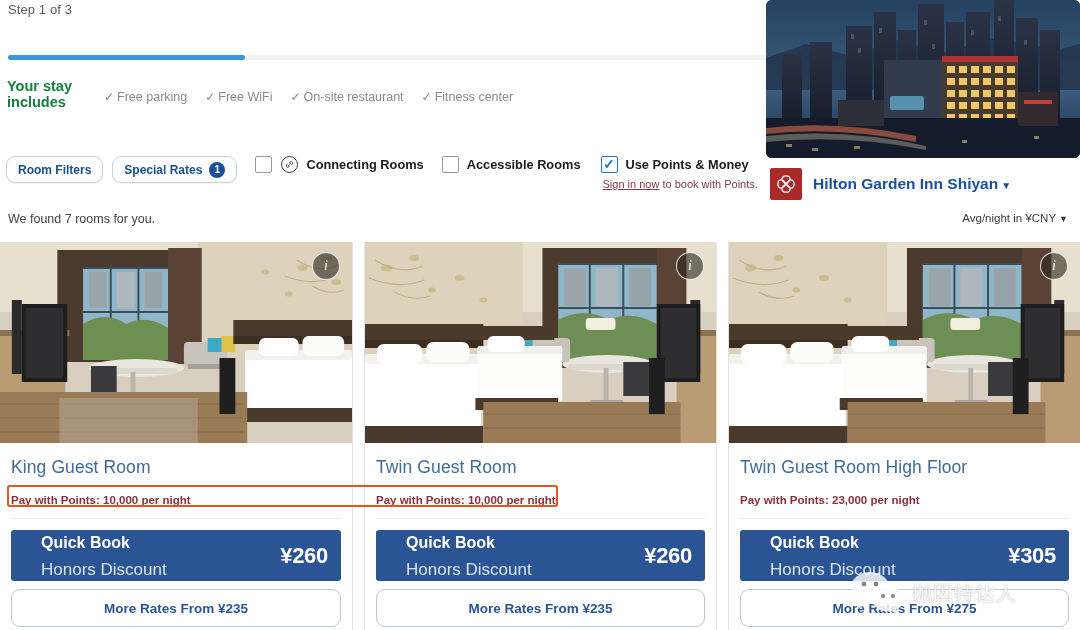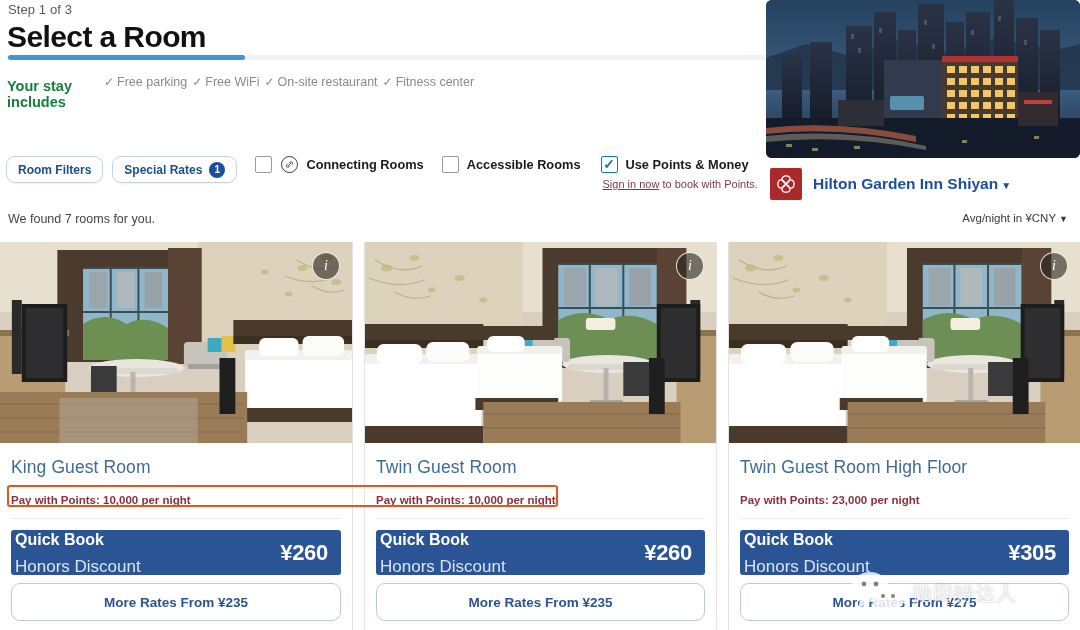--- a/index.html
+++ b/index.html
@@ -28,22 +28,22 @@
     position: absolute; left: 0; top: 0; height: 5px;
     width: 237px; background: #3f96d6; border-radius: 3px;
   }
 
   .stay-includes {
     position: absolute; left: 7px; top: 78px;
     font-size: 14.5px; font-weight: bold; color: #15803d; line-height: 16px;
     width: 95px;
   }
   .amenities {
-    position: absolute; left: 104px; top: 75px;
-    display: flex; gap: 5px; align-items: center;
+    position: absolute; left: 104px; top: 90px;
+    display: flex; gap: 18px; align-items: center;
   }
   .amenity { font-size: 12.5px; color: #8a8a8a; white-space: nowrap; }
   .amenity .tick { margin-right: 3px; font-size: 12px; }
 
   
   .filter-row {
     position: absolute; left: 6px; top: 156px;
     display: flex; align-items: flex-start; height: 40px;
   }
   .pill-btn {
@@ -140,23 +140,23 @@
   }
   .card-body { padding: 14px 11px 0 11px; position: relative; }
   .room-name {
     font-size: 17.5px; color: #3f6b97; letter-spacing: .1px; margin-bottom: 16px;
   }
   .points-line {
     font-size: 11.5px; font-weight: bold; color: #8c2f3d; margin-bottom: 12px;
   }
   .divider { height: 1px; background: #ececec; margin: 0 0 11px 0; }
   .quick-book {
-    background: #2a5494; border-radius: 3px; height: 45px;
+    background: #2a5494; border-radius: 3px; height: 51px;
     display: flex; align-items: center; justify-content: space-between;
-    padding: 0 13px 0 4px; color: #fff; cursor: pointer;
+    padding: 0 13px 0 30px; color: #fff; cursor: pointer;
   }
   .qb-left .qb-title { font-size: 16px; font-weight: bold; line-height: 17px; }
   .qb-left .qb-sub { font-size: 17px; color: #dbe4f1; line-height: 14px; margin-top: 12px; }
   .qb-price { font-size: 22px; font-weight: bold; letter-spacing: -0.3px; }
   .more-rates {
     margin-top: 8px; height: 38px; border: 1px solid #b9c9dc; border-radius: 9px;
     display: flex; align-items: center; justify-content: center;
     color: #2a5494; font-size: 13.5px; font-weight: bold; cursor: pointer;
     background: #fff;
   }
@@ -177,21 +177,20 @@
     font-size: 20px; color: rgba(255,255,255,.9); font-family: "DejaVu Sans", sans-serif;
     text-shadow: 0 0 2px rgba(90,90,90,.55); letter-spacing: 1px; white-space: nowrap;
   }
 </style>
 </head>
 <body>
 
 <div class="page">
 
   <div class="step-label">Step 1 of 3</div>
-  <h1 class="page-title">Select a Room</h1>
 
   <div class="progress-track">
     <div class="progress-fill"></div>
   </div>
 
   <div class="stay-includes">Your stay includes</div>
 
   <div class="amenities">
     <span class="amenity"><span class="tick">✓</span><span>Free parking</span></span>
     <span class="amenity"><span class="tick">✓</span><span>Free WiFi</span></span>

